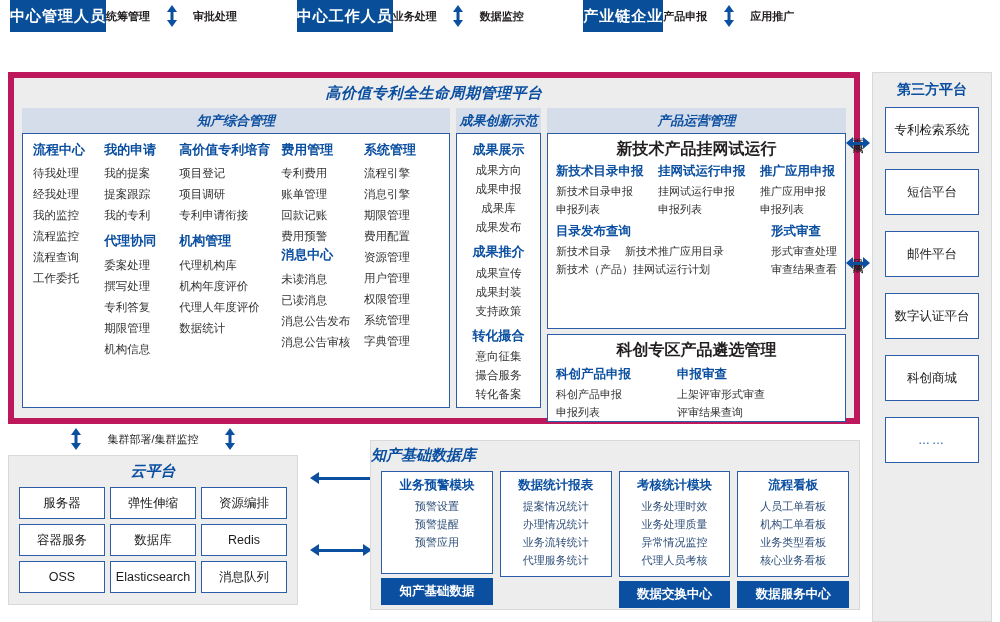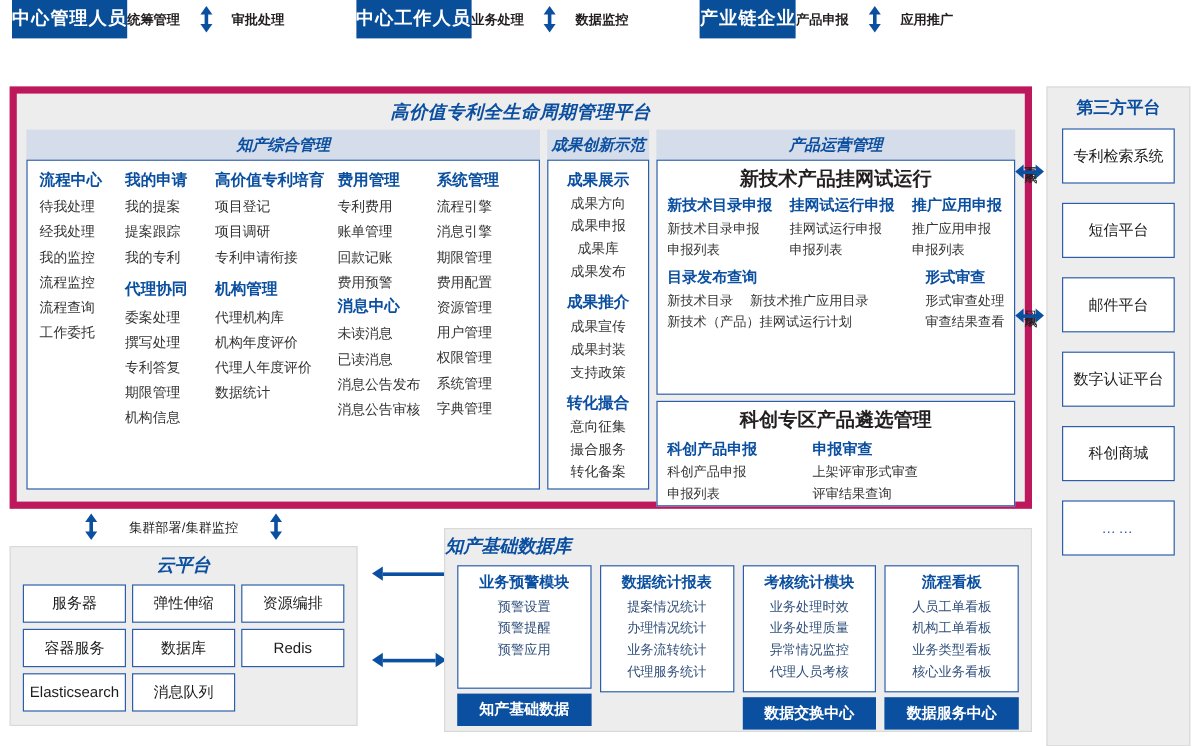--- a/index.html
+++ b/index.html
@@ -386,20 +386,21 @@
 
   <div class="cloud">
     <div class="cloud-title">云平台</div>
     <div class="cloud-grid">
       <div class="cloud-cell">服务器</div>
       <div class="cloud-cell">弹性伸缩</div>
       <div class="cloud-cell">资源编排</div>
       <div class="cloud-cell">容器服务</div>
       <div class="cloud-cell">数据库</div>
       <div class="cloud-cell">Redis</div>
+      <div class="cloud-cell">OSS</div>
       <div class="cloud-cell">Elasticsearch</div>
       <div class="cloud-cell">消息队列</div>
     </div>
   </div>
 
   <div class="arrow-left" style="left:310px; top:472px; width:62px; height:12px;">
     <span class="hd-l"></span>
       <span class="bar" style="left:9px; right:0;"></span>
   </div>
   <div class="arrow-left" style="left:310px; top:544px; width:62px; height:12px;">

